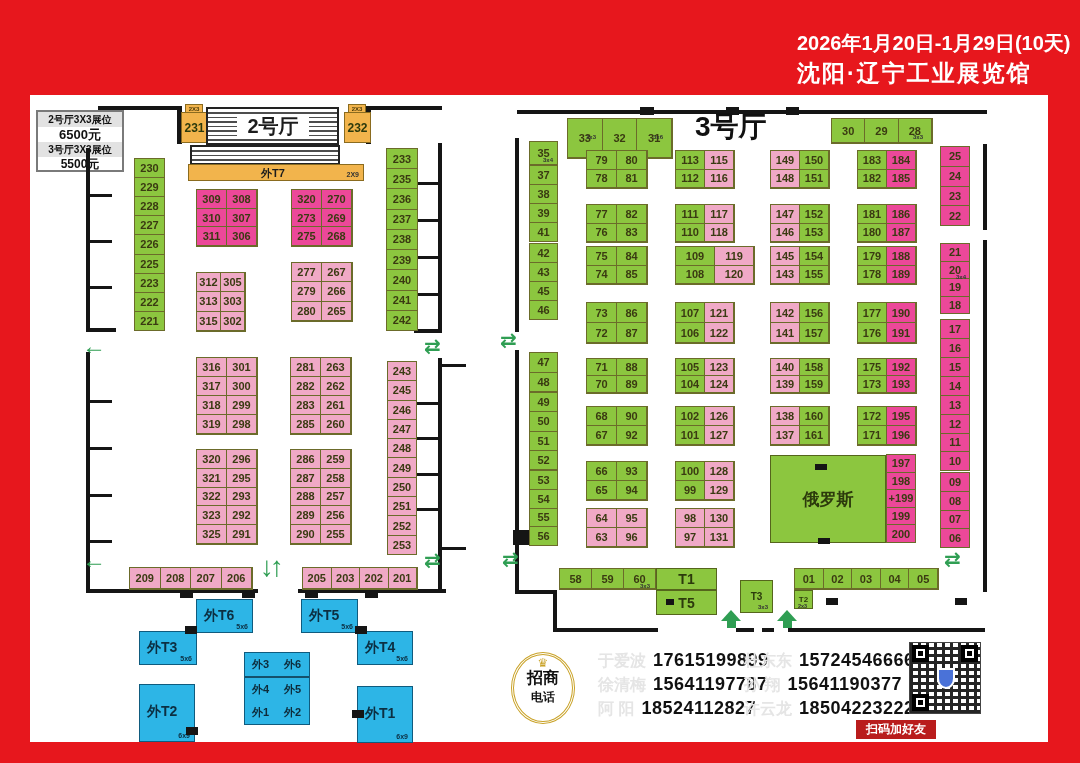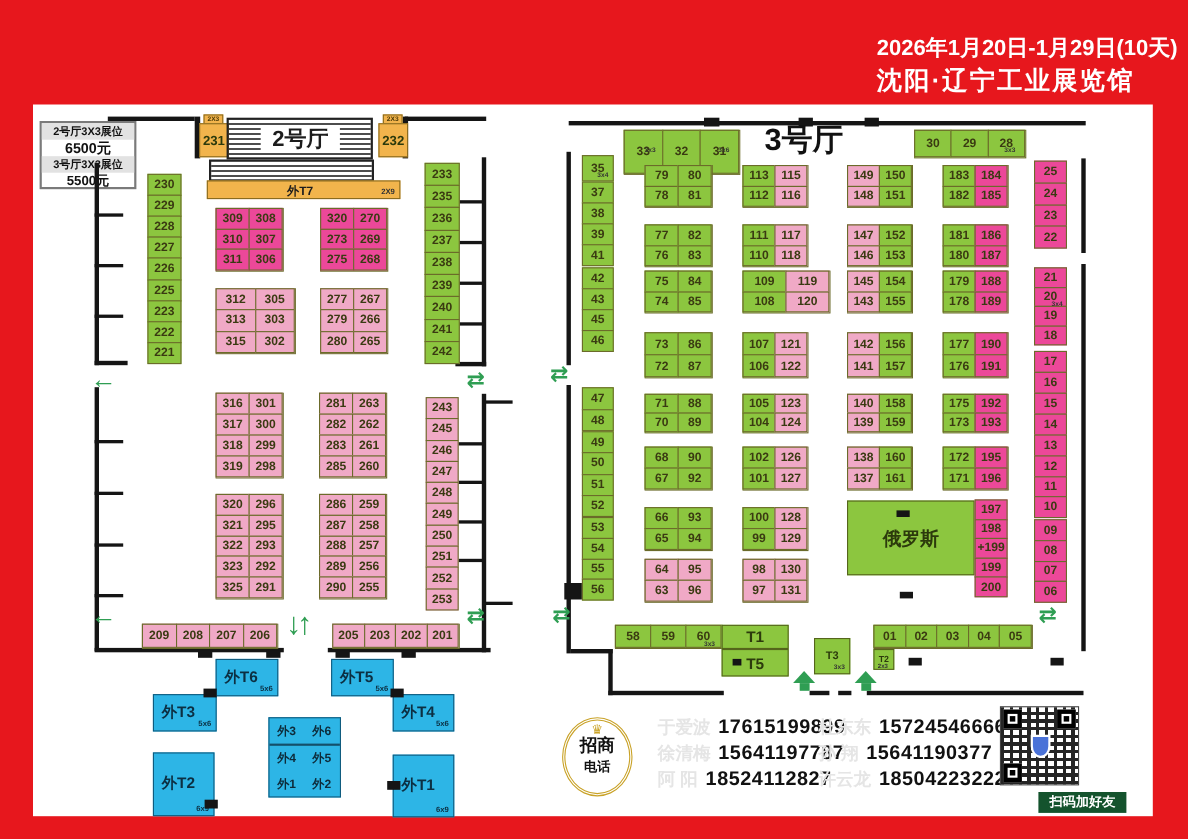--- a/index.html
+++ b/index.html
@@ -155,21 +155,21 @@
       </div>
       <div class="brow">
         <div class="bcell orange">273</div>
         <div class="bcell orange">269</div>
       </div>
       <div class="brow">
         <div class="bcell orange">275</div>
         <div class="bcell orange">268</div>
       </div>
     </div>
-  <div class="blk" style="left:196px;top:262px;width:73px;height:60px">
+  <div class="blk" style="left:196px;top:272px;width:50px;height:60px">
       <div class="brow">
         <div class="bcell pink">312</div>
         <div class="bcell pink">305</div>
       </div>
       <div class="brow">
         <div class="bcell pink">313</div>
         <div class="bcell pink">303</div>
       </div>
       <div class="brow">
         <div class="bcell pink">315</div>
@@ -719,21 +719,21 @@
       <div class="brow">
         <div class="bcell green">172</div>
         <div class="bcell orange">195</div>
       </div>
       <div class="brow">
         <div class="bcell green">171</div>
         <div class="bcell orange">196</div>
       </div>
     </div>
 
-  <div class="gbox" style="left:770px;top:455px;width:116px;height:68px;font-size:17px;border:1.5px solid #55651c">俄罗斯</div>
+  <div class="gbox" style="left:770px;top:455px;width:116px;height:88px;font-size:17px;border:1.5px solid #55651c">俄罗斯</div>
   <div class="sq" style="left:815px;top:464px;width:12px;height:6px"></div>
   <div class="sq" style="left:818px;top:538px;width:12px;height:6px"></div>
   <div class="vcol" style="left:886px;top:455px;width:30px;height:88px">
       <div class="cell orange">197</div>
       <div class="cell orange">198</div>
       <div class="cell orange">+199</div>
       <div class="cell orange">199</div>
       <div class="cell orange">200</div>
     </div>
 
@@ -801,14 +801,14 @@
   </div>
 
   <div class="abs" style="left:909px;top:642px;width:72px;height:72px;background:#fff;border:1px solid #444">
     <div class="abs" style="left:0;top:0;right:0;bottom:0;
          background-image:repeating-linear-gradient(0deg,#000 0 3px,transparent 3px 7px),repeating-linear-gradient(90deg,#000 0 3px,transparent 3px 8px);opacity:.85"></div>
     <div class="fs" style="left:2px;top:2px"></div>
     <div class="fs" style="right:2px;top:2px"></div>
     <div class="fs" style="left:2px;bottom:2px"></div>
     <div class="abs" style="left:27px;top:25px;width:18px;height:21px;background:#4a72d8;border:2px solid #fff;border-radius:0 0 50% 50%"></div>
   </div>
-  <div class="abs" style="left:944px;top:720px;width:80px;height:19px;background:#14532d;color:#fff;font-weight:bold;font-size:12px;display:flex;align-items:center;justify-content:center">扫码加好友</div>
+  <div class="abs" style="left:856px;top:720px;width:80px;height:19px;background:#b91c1c;color:#fff;font-weight:bold;font-size:12px;display:flex;align-items:center;justify-content:center">扫码加好友</div>
 </div>
 
 </body></html>

